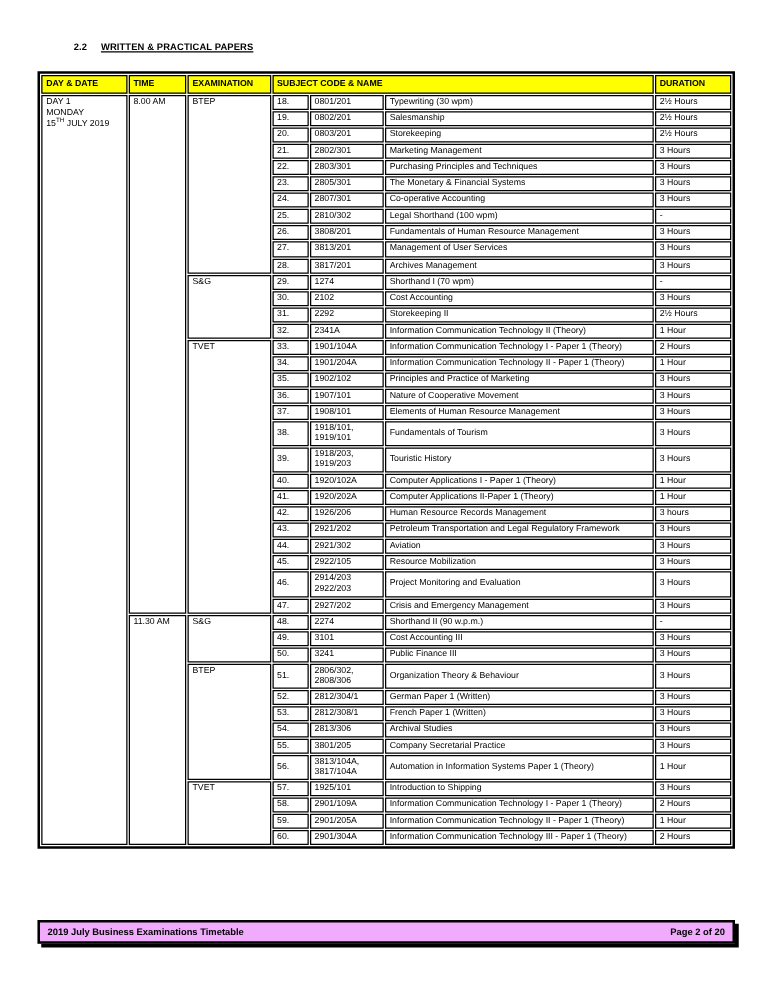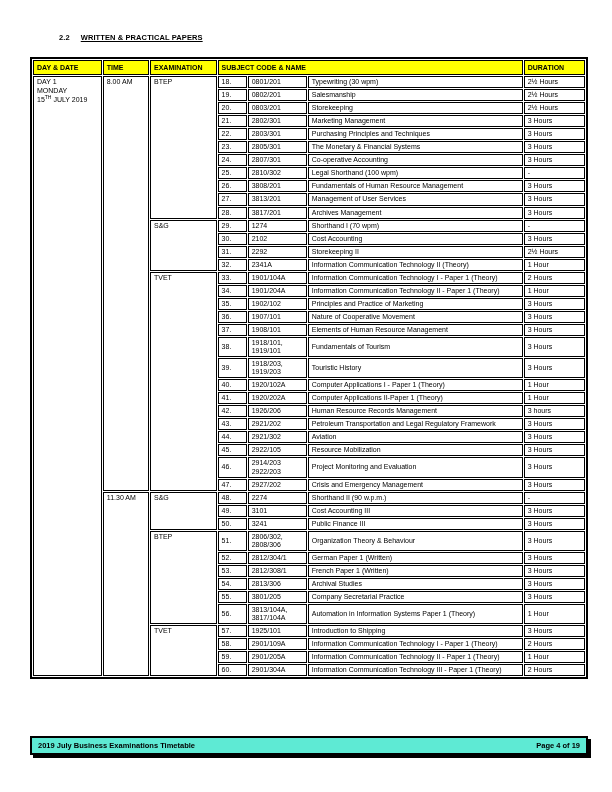--- a/index.html
+++ b/index.html
@@ -56,21 +56,21 @@
   td.day-cell div { line-height: 1.25; }
   sup { font-size: 5px; vertical-align: super; line-height: 0; }
   .footer-bar {
     position: absolute;
     top: 736px;
     left: 30px;
     width: 558px;
     box-sizing: border-box;
     border: 2px solid #000;
     box-shadow: 3px 3px 0 #000;
-    background: #5eead4;
+    background: #f0abfc;
     display: flex;
     justify-content: space-between;
     align-items: center;
     font-size: 7.5px;
     font-weight: bold;
     padding: 3px 6px;
   }
 </style>
 </head>
 <body>
@@ -375,16 +375,16 @@
           <td class="no-cell">60.</td>
           <td class="code-cell">2901/304A</td>
           <td class="name-cell">Information Communication Technology III - Paper 1 (Theory)</td>
           <td class="dur-cell">2 Hours</td>
         </tr>
       </tbody>
   </table>
 
   <div class="footer-bar">
     <span>2019 July Business Examinations Timetable</span>
-    <span>Page 4 of 19</span>
+    <span>Page 2 of 20</span>
   </div>
 
 </div>
 
 </body></html>

